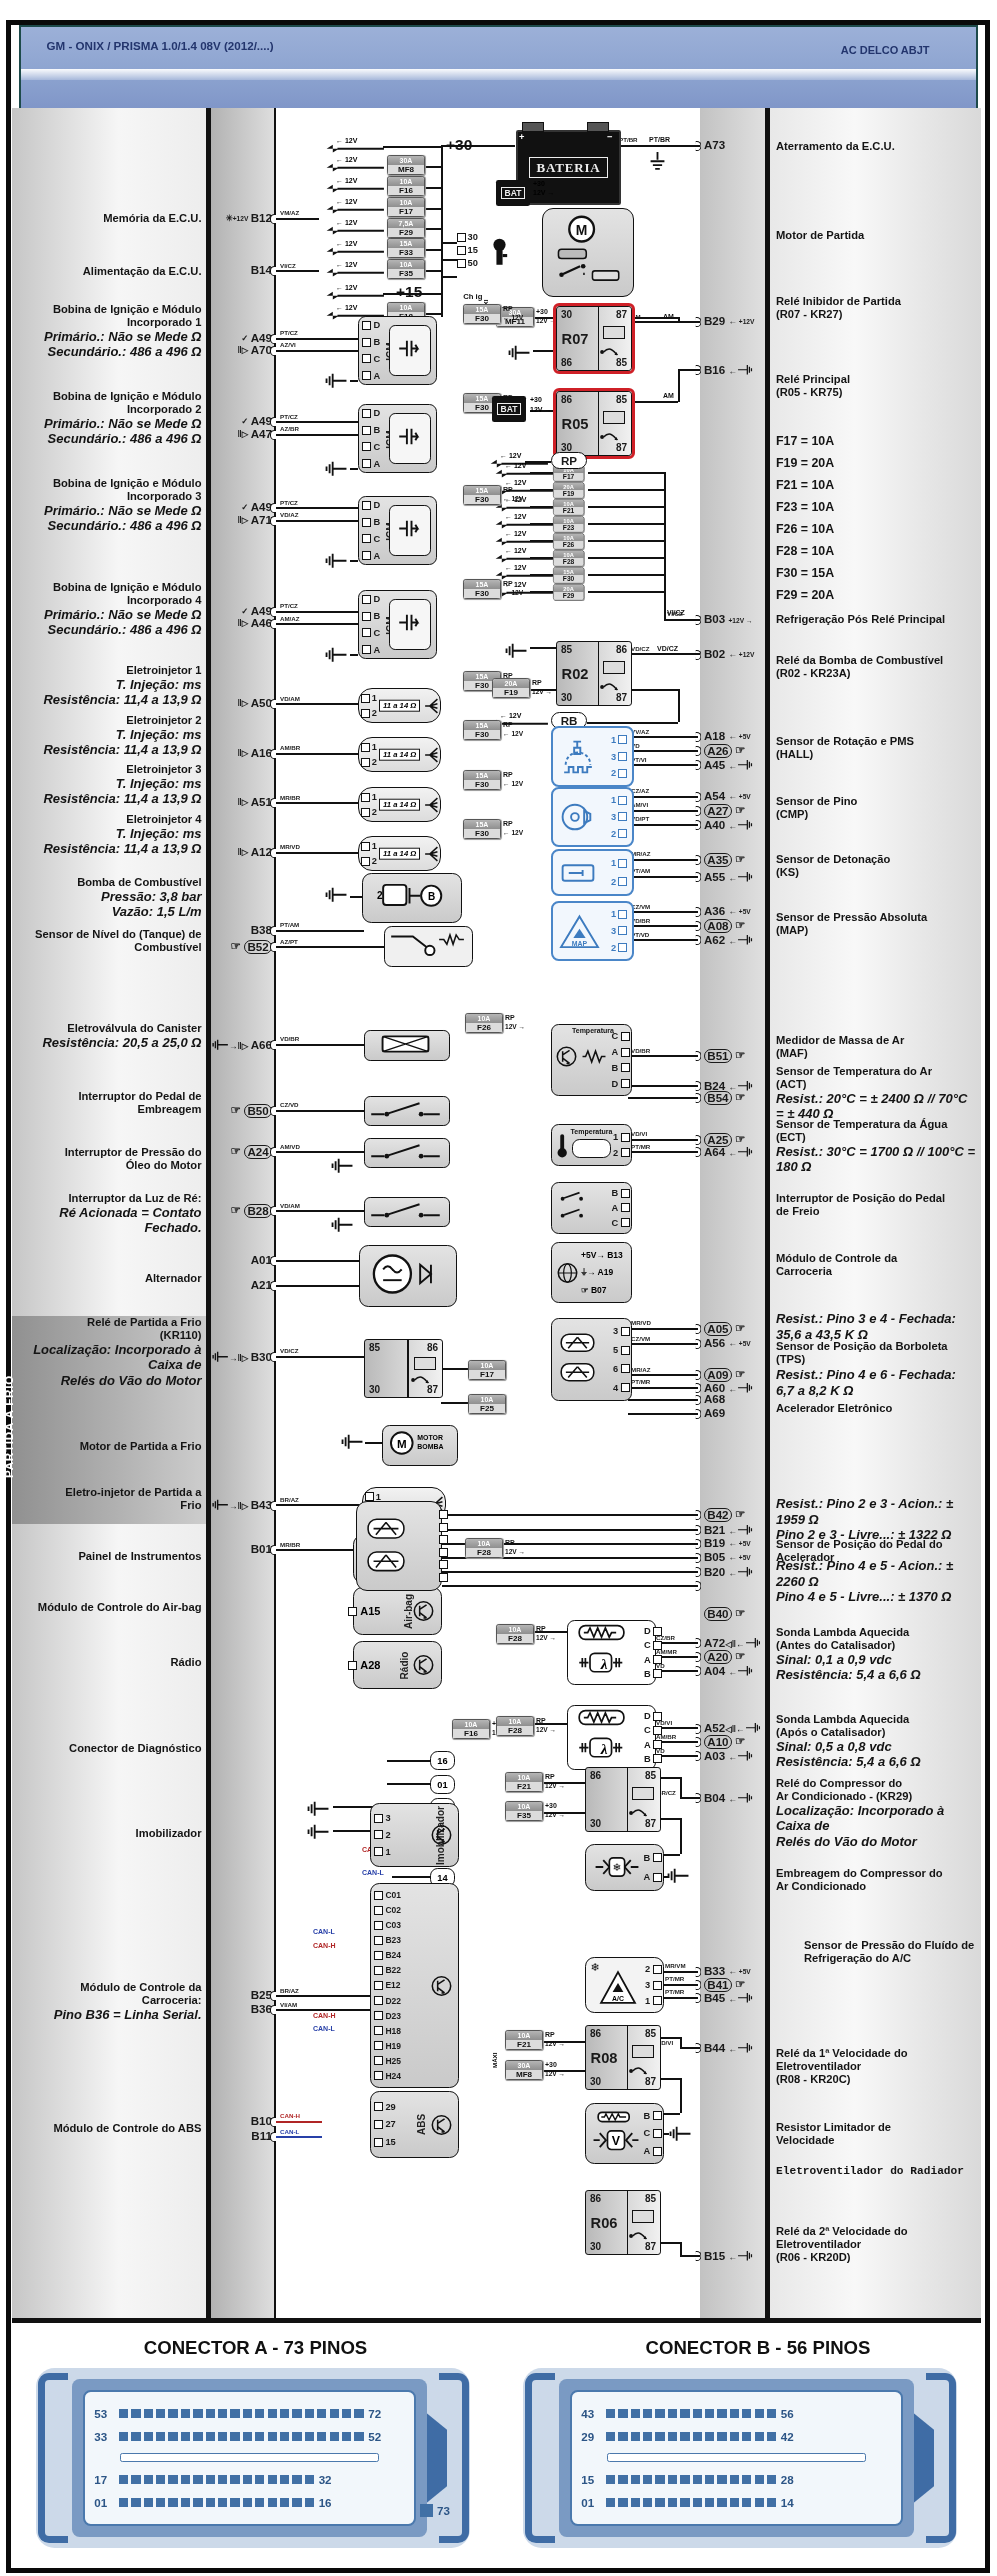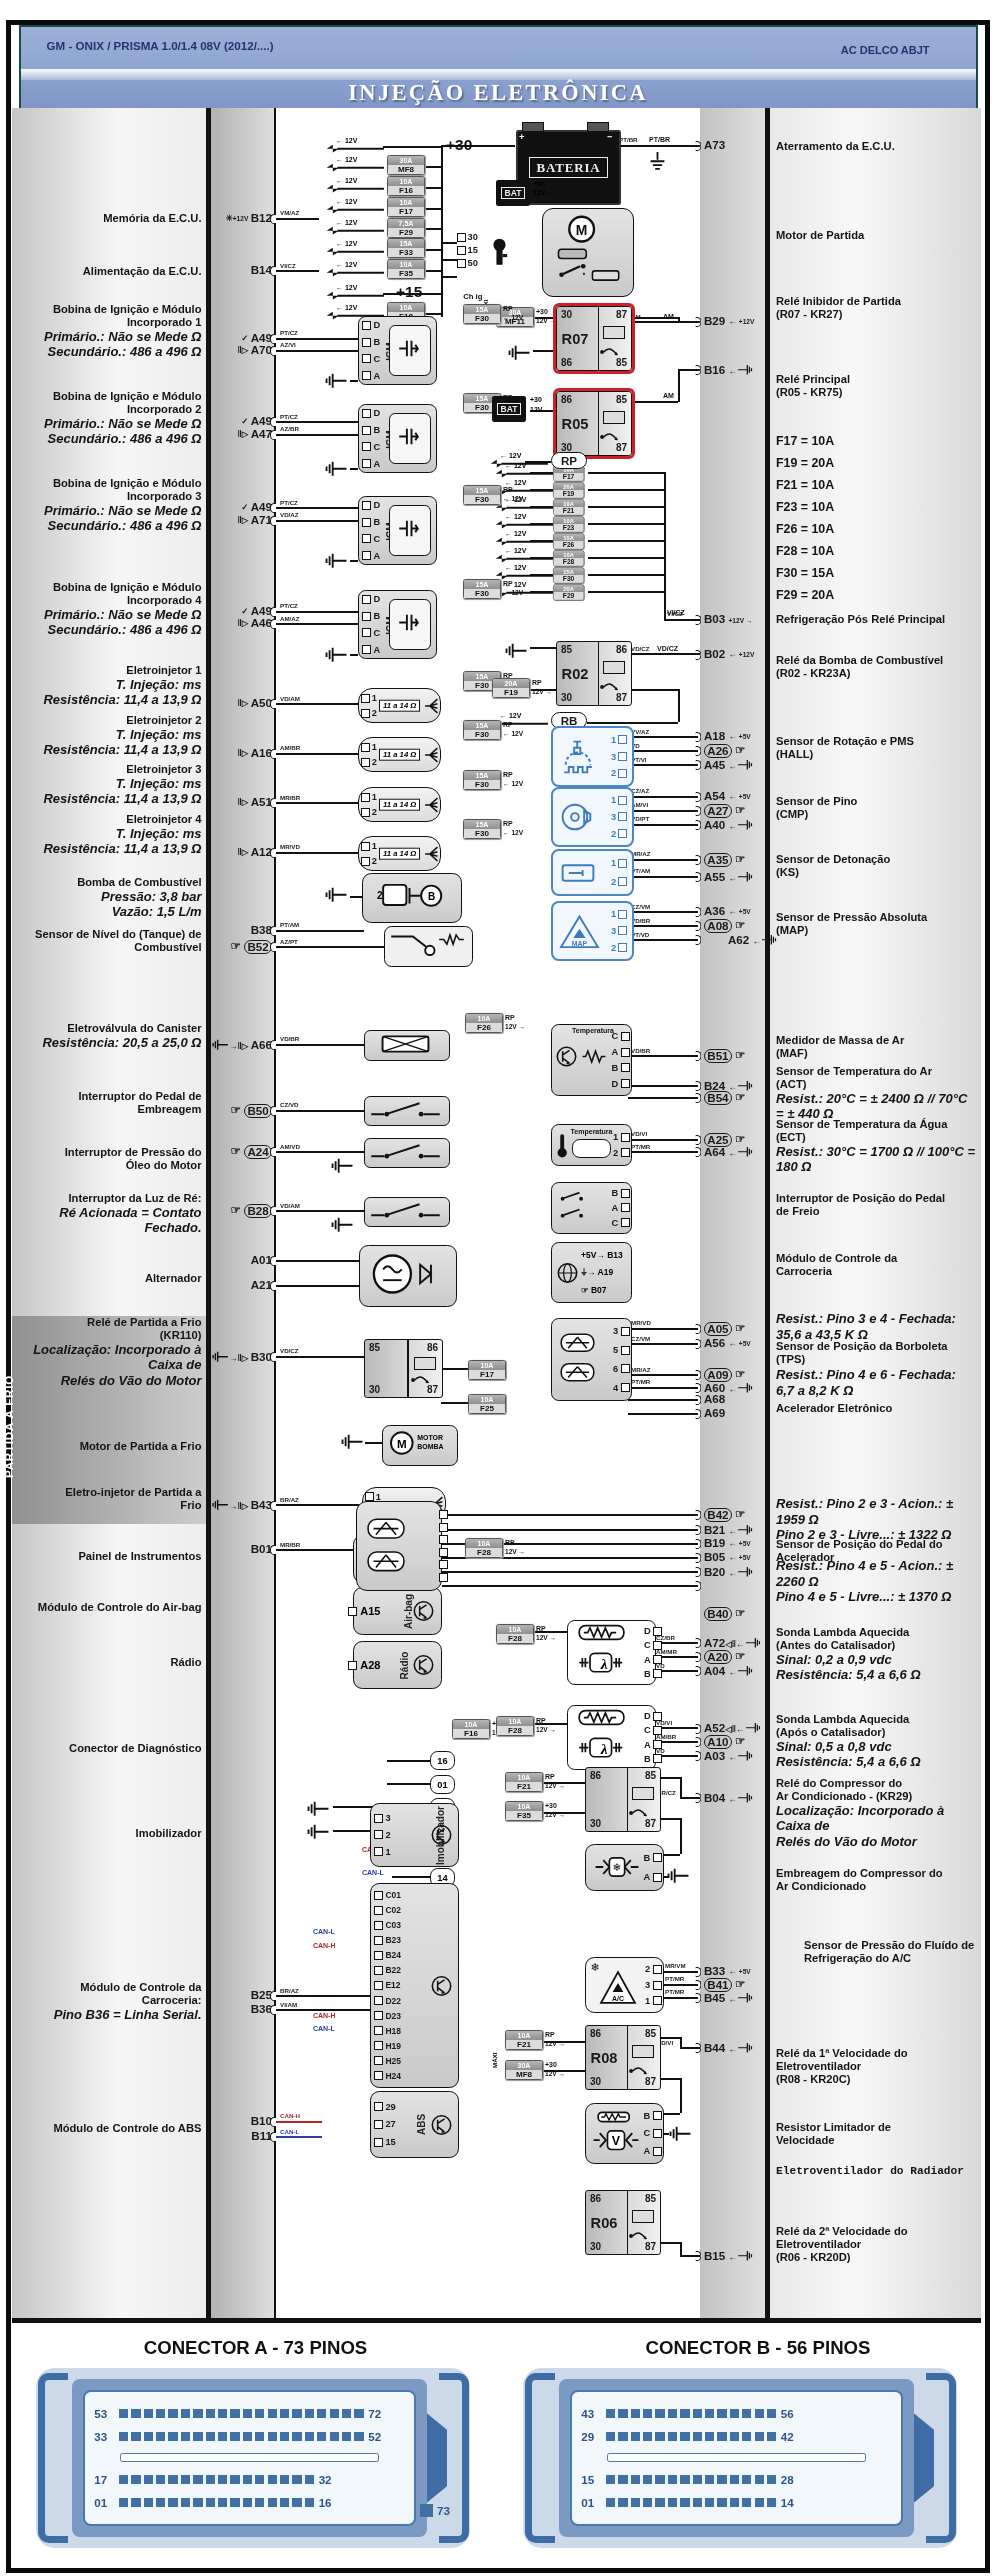--- a/index.html
+++ b/index.html
@@ -88,21 +88,20 @@
 </style>
 </head>
 <body>
 
 <div id="frame" class="abs"></div>
 
 <div id="hdr" class="abs">
   <div class="model">GM - ONIX / PRISMA 1.0/1.4 08V (2012/....)</div>
   <div class="sys">AC DELCO ABJT</div>
   <div class="shine"></div>
-  <div class="title">INJEÇÃO ELETRÔNICA</div>
 </div>
 
 <div id="colL" class="abs col"></div>
 <div id="divL" class="abs col"></div>
 <div id="pinsL" class="abs col"></div>
 <div id="cw" class="abs col"></div>
 <div id="pinsR" class="abs col"></div>
 <div id="divR" class="abs col"></div>
 <div id="colR" class="abs col"></div>
 <div id="mainBot" class="abs"></div>
@@ -508,21 +507,21 @@
     <div class="sec-t">Sensor de Posição do Pedal do
 Acelerador</div>
   </div>
 <div class="abs rsec" style="top: 1581px;">
     <div class="sec-s">Resist.: Pino 4 e 5 - Acion.: ± 2260 Ω
          Pino 4 e 5 - Livre...: ± 1370 Ω</div>
   </div>
 <div class="abs rsec" style="top: 1654px;">
     <div class="sec-t">Sonda Lambda Aquecida
 (Antes do Catalisador)</div>
-    <div class="sec-s">Sinal: 0,2 a 0,9 vdc
+    <div class="sec-s">Sinal: 0,1 a 0,9 vdc
 Resistência: 5,4 a 6,6 Ω</div>
   </div>
 <div class="abs rsec" style="top: 1741px;">
     <div class="sec-t">Sonda Lambda Aquecida
 (Após o Catalisador)</div>
     <div class="sec-s">Sinal: 0,5 a 0,8 vdc
 Resistência: 5,4 a 6,6 Ω</div>
   </div>
 <div class="abs rsec" style="top: 1813px;">
     <div class="sec-t">Relé do Compressor do
@@ -759,21 +758,21 @@
 <div class="abs wire" style="left: 628px; top: 876px; width: 70px;"></div>
 <div class="abs wlbl" style="left: 631px; top: 867px;">PT/AM</div>
 <div class="abs rpin" style="top: 904px;">A36 <span class="pico">←<span class="v12"> +5V</span></span></div>
 <div class="abs notch" style="left: 695px; top: 907px; transform: scaleX(-1);"></div>
 <div class="abs wire" style="left: 628px; top: 911px; width: 70px;"></div>
 <div class="abs wlbl" style="left: 631px; top: 903px;">CZ/VM</div>
 <div class="abs rpin" style="top: 918px;"><span class="circ">A08</span> <span class="pico" style="font-size:11.6px">☞</span></div>
 <div class="abs notch" style="left: 695px; top: 921px; transform: scaleX(-1);"></div>
 <div class="abs wire" style="left: 628px; top: 925px; width: 70px;"></div>
 <div class="abs wlbl" style="left: 631px; top: 917px;">VD/BR</div>
-<div class="abs rpin" style="top: 932px; margin-left: 24px;">A62 <span class="pico">←</span><span style="display:inline-block;vertical-align:-3.1px"><svg width="15.5" height="15.5" viewBox="0 0 30 20">
+<div class="abs rpin" style="top: 932px;">A62 <span class="pico">←</span><span style="display:inline-block;vertical-align:-3.1px"><svg width="15.5" height="15.5" viewBox="0 0 30 20">
         <path d="M28 7v6M24 4v12M20 1v18M2 10h18" stroke="#111" stroke-width="2.4" fill="none"></path>
       </svg></span></div>
 <div class="abs notch" style="left: 695px; top: 935px; transform: scaleX(-1);"></div>
 <div class="abs wire" style="left: 628px; top: 939px; width: 70px;"></div>
 <div class="abs wlbl" style="left: 631px; top: 931px;">PT/VD</div>
 <div class="abs rpin" style="top: 1048px;"><span class="circ">B51</span> <span class="pico" style="font-size:11.6px">☞</span></div>
 <div class="abs notch" style="left: 695px; top: 1051px; transform: scaleX(-1);"></div>
 <div class="abs wire" style="left: 628px; top: 1055px; width: 70px;"></div>
 <div class="abs wlbl" style="left: 631px; top: 1047px;">VD/BR</div>
 <div class="abs rpin" style="top: 1078px;">B24 <span class="pico">←</span><span style="display:inline-block;vertical-align:-3.1px"><svg width="15.5" height="15.5" viewBox="0 0 30 20">

